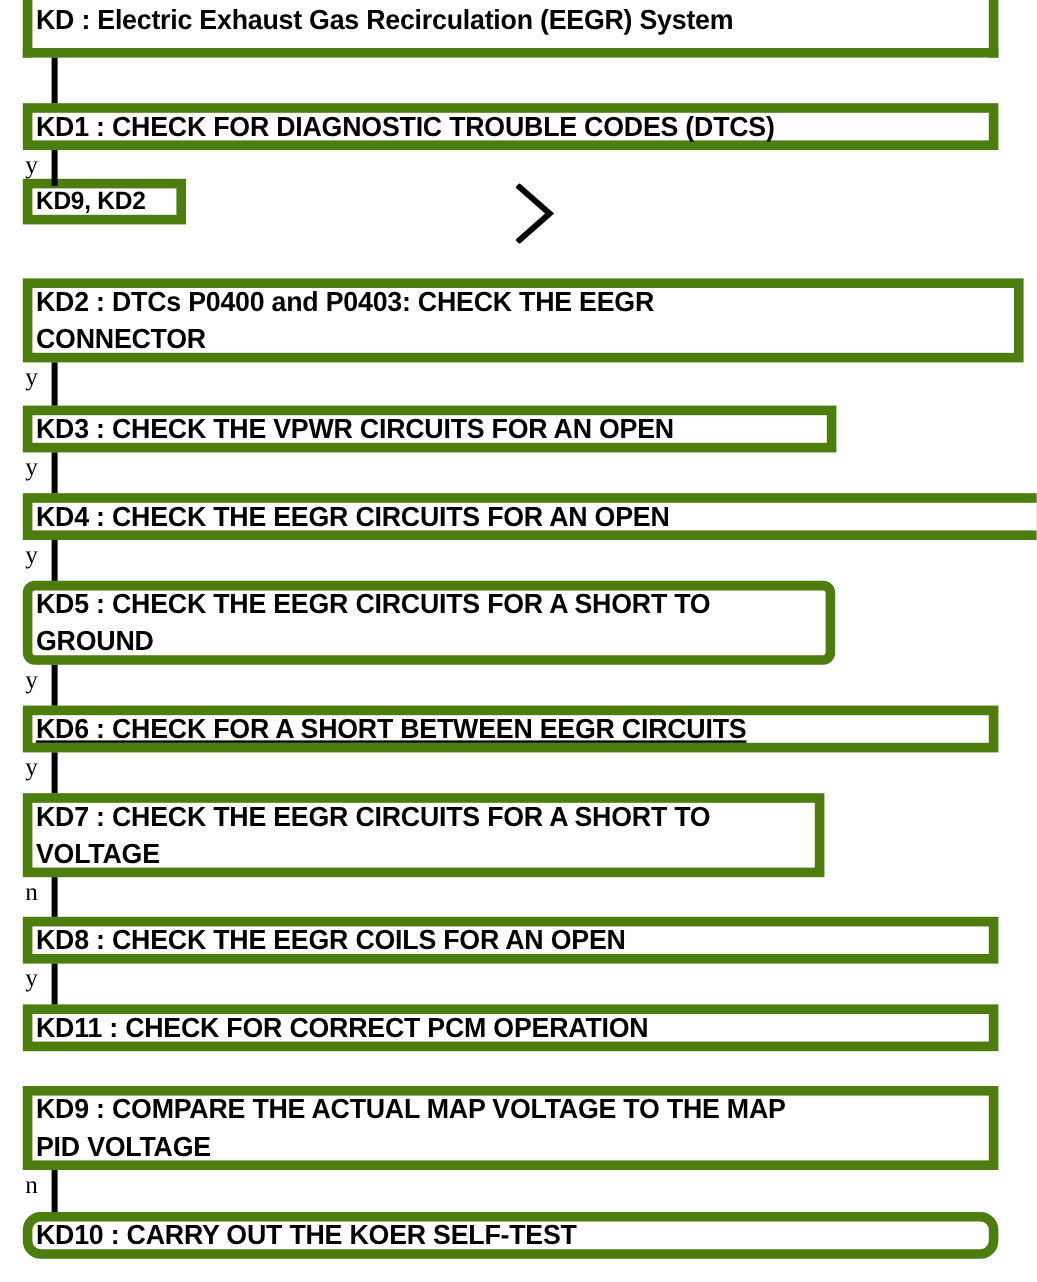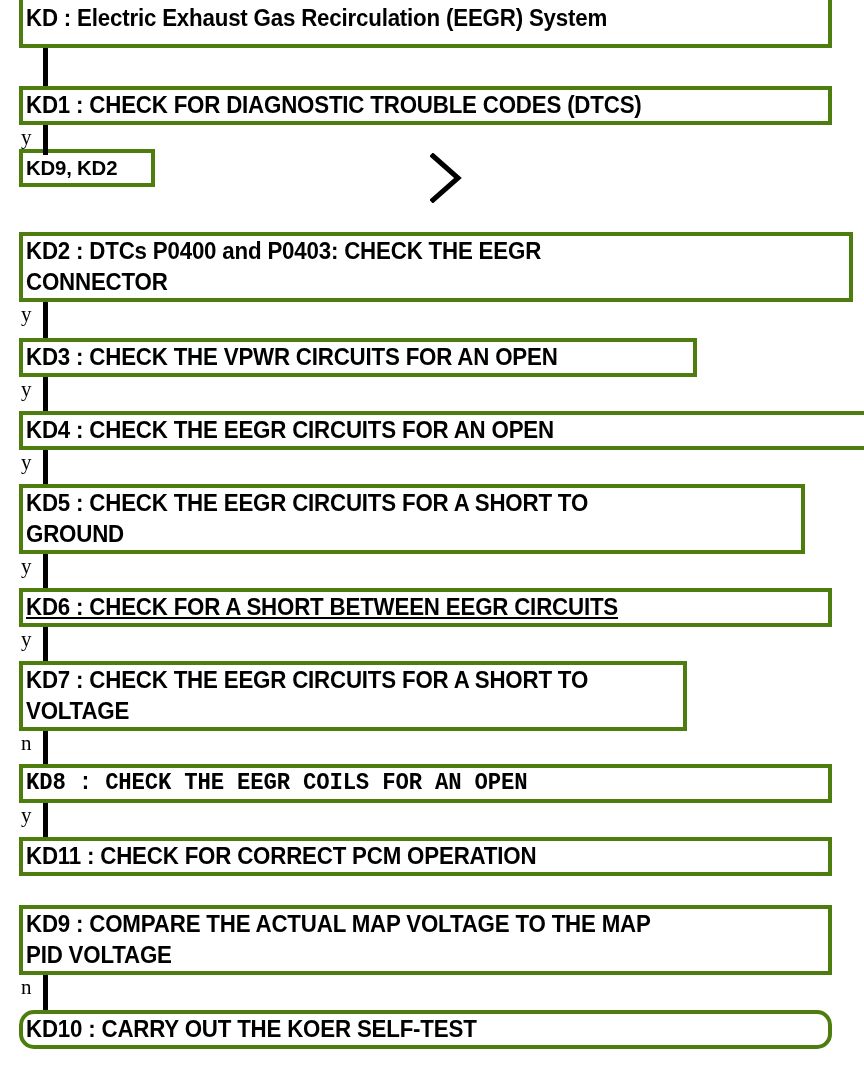--- a/index.html
+++ b/index.html
@@ -14,21 +14,21 @@
     height: 1068px;
     background: #ffffff;
     overflow: hidden;
     font-family: "Liberation Sans", "DejaVu Sans", sans-serif;
   }
 
   
   .node {
     position: absolute;
     box-sizing: border-box;
-    border: 4px solid #4d7c0f;
+    border: 8px solid #4d7c0f;
     background: #ffffff;
     display: flex;
     align-items: center;
     padding: 0 2px 0 3px;
   }
   .node .label {
     font-size: 23px;
     font-weight: bold;
     line-height: 31px;
     color: #000000;
@@ -92,35 +92,35 @@
   </div>
 
   <div class="node" style="left:19px; top:338px; width:678px; height:39px;">
     <span class="label">KD3 : CHECK THE VPWR CIRCUITS FOR AN OPEN</span>
   </div>
 
   <div class="node" style="left:19px; top:411px; width:853px; height:39px;">
     <span class="label">KD4 : CHECK THE EEGR CIRCUITS FOR AN OPEN</span>
   </div>
 
-  <div class="node" style="left:19px; top:484px; width:786px; height:70px;">
+  <div class="node" style="left:19px; top:484px; width:677px; height:70px;border-radius:10px;">
     <span class="label">KD5 : CHECK THE EEGR CIRCUITS FOR A SHORT TO
 GROUND</span>
   </div>
 
   <div class="node" style="left:19px; top:588px; width:813px; height:39px;text-decoration:underline;">
     <span class="label">KD6 : CHECK FOR A SHORT BETWEEN EEGR CIRCUITS</span>
   </div>
 
   <div class="node" style="left:19px; top:661px; width:668px; height:70px;">
     <span class="label">KD7 : CHECK THE EEGR CIRCUITS FOR A SHORT TO
 VOLTAGE</span>
   </div>
 
-  <div class="node" style="left:19px; top:764px; width:813px; height:39px;font-family:Liberation Mono, monospace;">
+  <div class="node" style="left:19px; top:764px; width:813px; height:39px;">
     <span class="label">KD8 : CHECK THE EEGR COILS FOR AN OPEN</span>
   </div>
 
   <div class="node" style="left:19px; top:837px; width:813px; height:39px;">
     <span class="label">KD11 : CHECK FOR CORRECT PCM OPERATION</span>
   </div>
 
   <div class="node" style="left:19px; top:905px; width:813px; height:70px;">
     <span class="label">KD9 : COMPARE THE ACTUAL MAP VOLTAGE TO THE MAP
 PID VOLTAGE</span>

